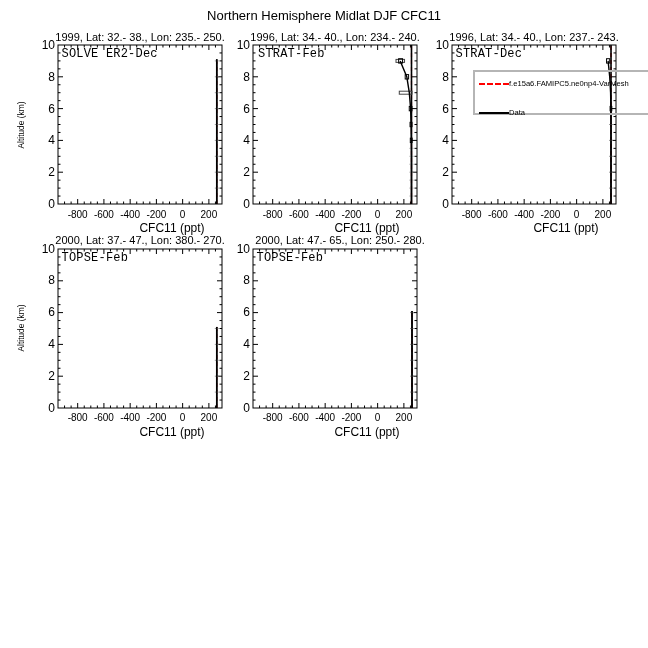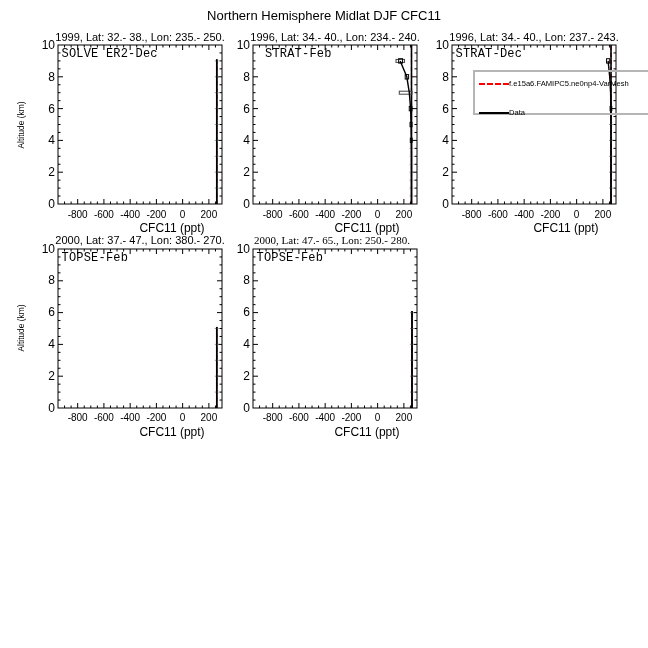--- a/index.html
+++ b/index.html
@@ -258,21 +258,21 @@
       <line x1="157.5216" y1="104.35" x2="161.4576" y2="104.35" stroke="#999999" stroke-width="1"></line>
       <rect x="144.008" y="15.400000000000006" width="8.527999999999992" height="3" fill="none" stroke="#444444" stroke-width="1"></rect>
       <rect x="147.288" y="47.2" width="12.726399999999984" height="3" fill="none" stroke="#444444" stroke-width="1"></rect>
       <polyline points="159.5,160.0 159.5,144.1 159.5,128.2 159.5,112.3 159.4,96.4 159.1,80.5 158.6,64.6 157.3,48.7 154.8,32.8 148.2,16.9" fill="none" stroke="#000000" stroke-width="1.4"></polyline>
       <rect x="146.632" y="14.700000000000006" width="3.936000000000007" height="4.4" fill="none" stroke="#000000" stroke-width="1"></rect>
       <rect x="153.192" y="30.599999999999998" width="3.4111999999999796" height="4.4" fill="none" stroke="#000000" stroke-width="1"></rect>
       <rect x="157.2592" y="62.400000000000006" width="2.755200000000002" height="4.4" fill="none" stroke="#000000" stroke-width="1"></rect>
       <rect x="158.0464" y="78.3" width="1.9679999999999893" height="4.4" fill="none" stroke="#000000" stroke-width="1"></rect>
       <rect x="158.30880000000002" y="94.2" width="1.8367999999999824" height="4.4" fill="none" stroke="#000000" stroke-width="1"></rect>
     </svg>
-    <div class="abs plabel" style="left: 265px; top: 47px;">STRAT-Feb</div>
+    <div class="abs plabel" style="left: 258px; top: 47px;">STRAT-Feb</div>
     <div class="abs ytick" style="left: 250px; top: 204px;">0</div>
     <div class="abs ytick" style="left: 250px; top: 172.2px;">2</div>
     <div class="abs ytick" style="left: 250px; top: 140.4px;">4</div>
     <div class="abs ytick" style="left: 250px; top: 108.6px;">6</div>
     <div class="abs ytick" style="left: 250px; top: 76.8px;">8</div>
     <div class="abs ytick" style="left: 250px; top: 45px;">10</div>
     <div class="abs xtick" style="left: 272.68px; top: 208.5px;">-800</div>
     <div class="abs xtick" style="left: 298.92px; top: 208.5px;">-600</div>
     <div class="abs xtick" style="left: 325.16px; top: 208.5px;">-400</div>
     <div class="abs xtick" style="left: 351.4px; top: 208.5px;">-200</div>
@@ -503,21 +503,21 @@
     <div class="abs ytick" style="left: 55px; top: 280.3px;">8</div>
     <div class="abs ytick" style="left: 55px; top: 248.5px;">10</div>
     <div class="abs xtick" style="left: 77.68px; top: 412px;">-800</div>
     <div class="abs xtick" style="left: 103.92px; top: 412px;">-600</div>
     <div class="abs xtick" style="left: 130.16px; top: 412px;">-400</div>
     <div class="abs xtick" style="left: 156.4px; top: 412px;">-200</div>
     <div class="abs xtick" style="left: 182.64px; top: 412px;">0</div>
     <div class="abs xtick" style="left: 208.88px; top: 412px;">200</div>
     <div class="abs axt" style="left: 140px; top: 424.5px;">CFC11 (ppt)</div>
     <div class="abs ylab" style="left: 21px; top: 328px;">Altitude (km)</div>
-    <div class="abs subtitle" style="left: 332px; top: 234.2px; font-family: Liberation Serif, serif;">2000, Lat: 47.- 65., Lon: 250.- 280.</div>
+    <div class="abs subtitle" style="left: 340px; top: 234.2px;">2000, Lat: 47.- 65., Lon: 250.- 280.</div>
     <svg width="166" height="161" style="left: 252px; top: 247.5px;">
       <rect x="1" y="1" width="164" height="159" fill="none" stroke="#000000" stroke-width="1"></rect>
       <g stroke="#000000" stroke-width="1">
         <line x1="20.68" y1="160" x2="20.68" y2="155"></line>
         <line x1="20.68" y1="1" x2="20.68" y2="6"></line>
         <line x1="46.92" y1="160" x2="46.92" y2="155"></line>
         <line x1="46.92" y1="1" x2="46.92" y2="6"></line>
         <line x1="73.16" y1="160" x2="73.16" y2="155"></line>
         <line x1="73.16" y1="1" x2="73.16" y2="6"></line>
         <line x1="99.39999999999999" y1="160" x2="99.39999999999999" y2="155"></line>

